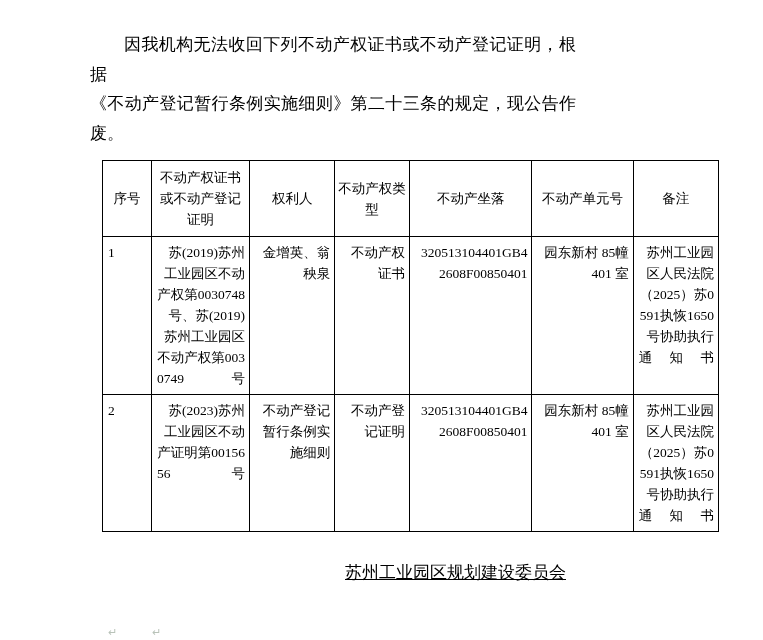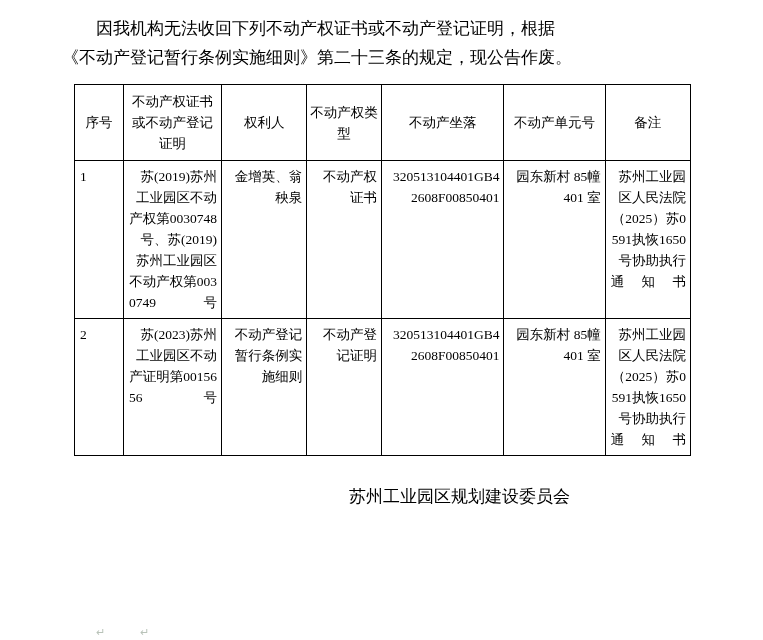--- a/index.html
+++ b/index.html
@@ -13,21 +13,22 @@
     font-family: "Liberation Serif", "DejaVu Serif", serif;
     color: #000000;
     position: relative;
     overflow: hidden;
   }
   .page {
     position: relative;
     width: 642px;
     height: 640px;
     box-sizing: border-box;
-    padding: 0;
+    padding: 16px;
+    margin-left: 12px;
   }
   .intro {
     margin: 0;
     padding: 14px 62px 0 62px;
     font-size: 17px;
     line-height: 30px;
     text-align: justify;
     text-justify: inter-ideograph;
   }
   .intro p {
@@ -81,21 +82,21 @@
   td.plain {
     text-align: left;
   }
   .sig {
     margin: 0;
     padding: 24px 72px 0 0;
     text-align: right;
     font-size: 17px;
     line-height: 34px;
   }
-  .sig div { margin: 0; }
+  .sig div { margin: 0; text-decoration: underline; }
   .mark {
     position: absolute;
     color: #b9c3b9;
     font-size: 11px;
     font-family: "Liberation Sans", sans-serif;
   }
 </style>
 </head>
 <body>
 

